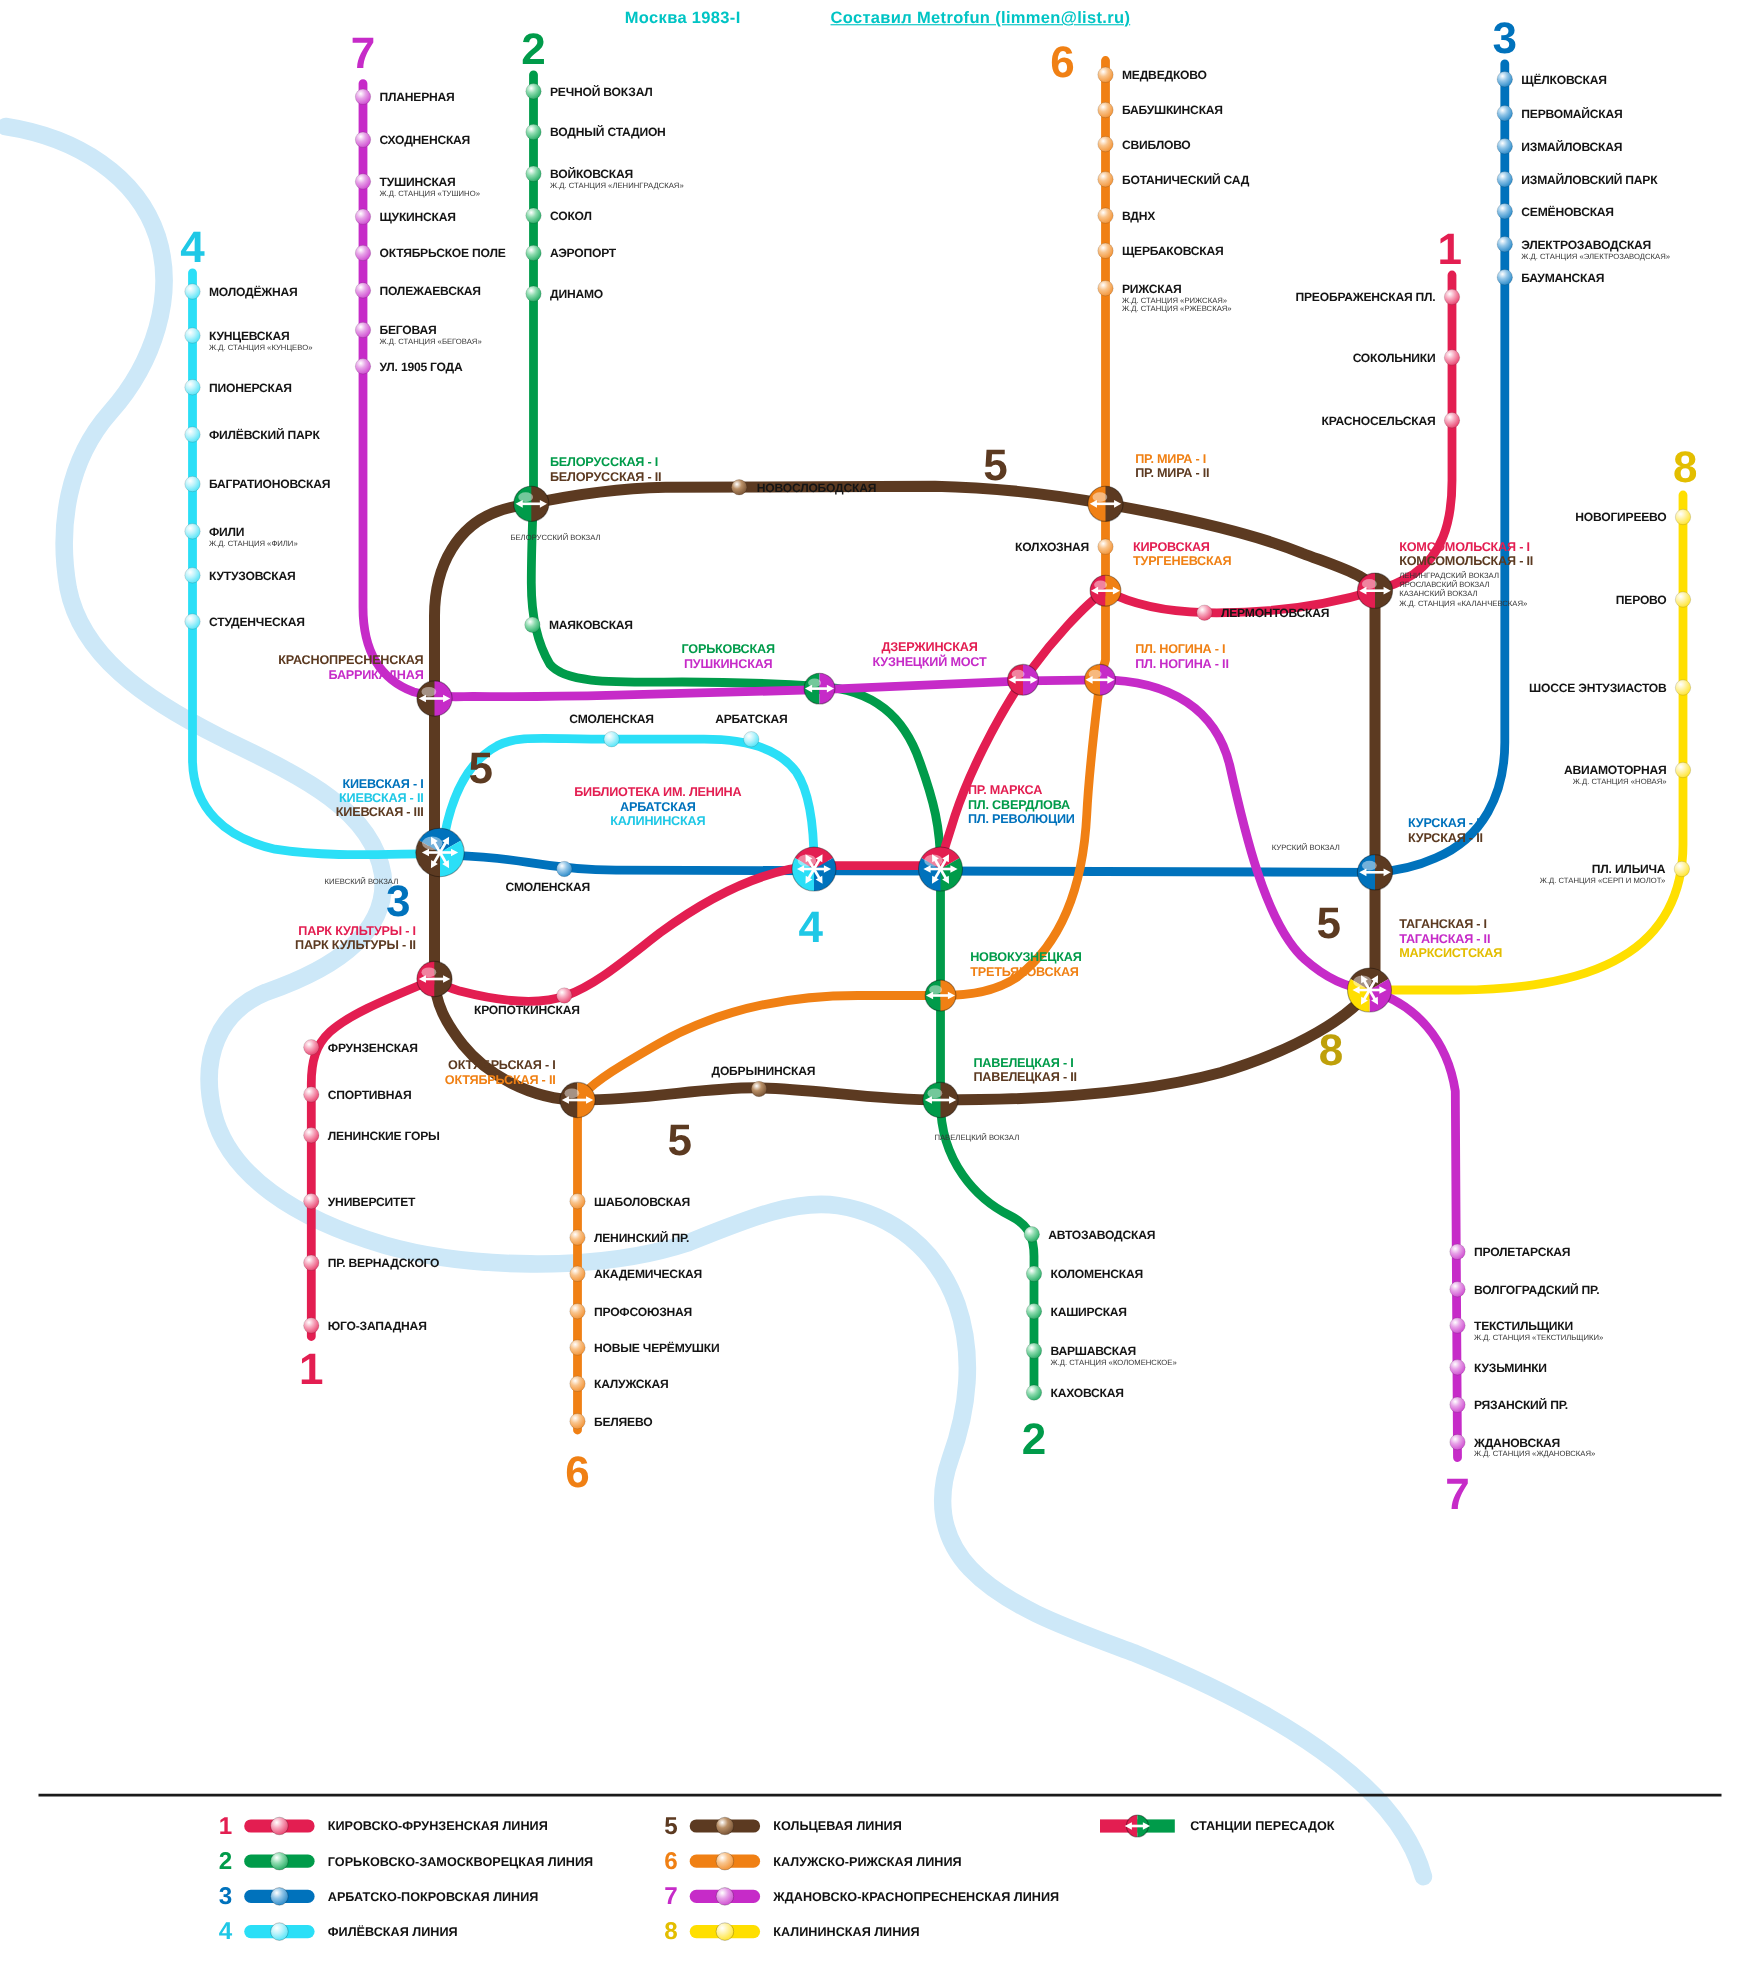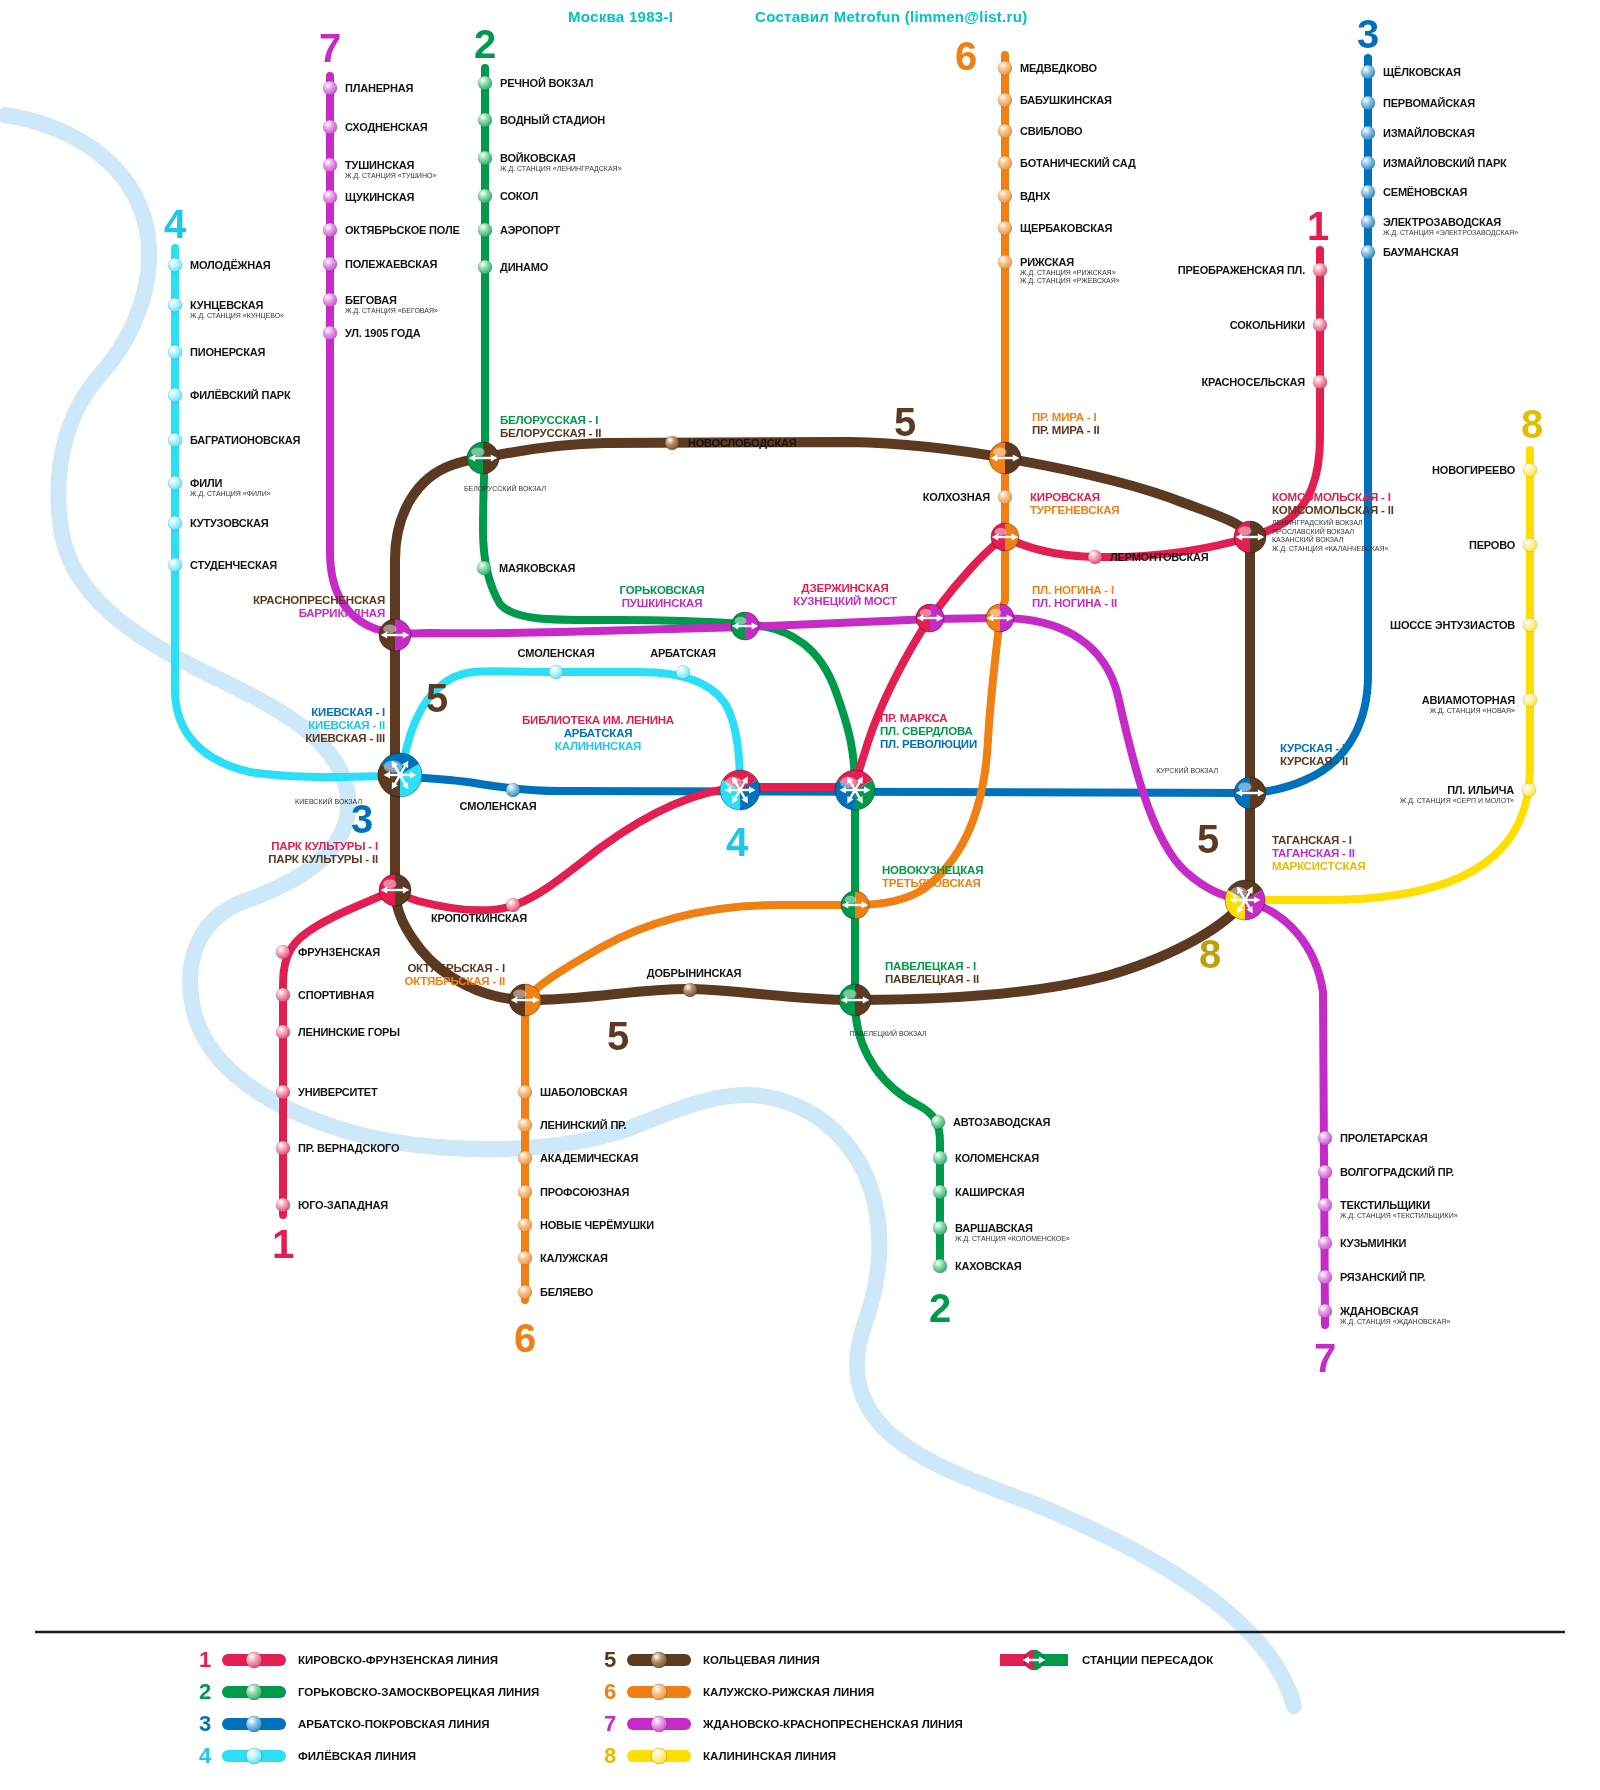--- a/index.html
+++ b/index.html
@@ -1,21 +1,21 @@
 <!DOCTYPE html>
 <html><head>
 <meta charset="utf-8">
 <style>
   html,body{margin:0;padding:0;background:#ffffff;}
   .stage{position:relative;width:1600px;height:1790px;background:#fff;overflow:hidden;
          font-family:"Liberation Sans",sans-serif;}
   .titlebar{position:absolute;left:0;top:0;width:100%;height:40px;z-index:2;pointer-events:none;}
   .titlebar span{position:absolute;top:8px;font-size:15px;font-weight:bold;color:#00C4C4;letter-spacing:.3px;white-space:nowrap;}
   #t-left{left:522px;margin-left:46px;}
-  #t-right{left:755px;}
+  #t-right{left:755px;text-decoration:underline;}
   svg{position:absolute;left:0;top:0;z-index:1;}
   text{font-family:"Liberation Sans",sans-serif;}
   .st-label{font-size:11px;font-weight:bold;fill:#141414;letter-spacing:-0.2px;}
   .st-sub{font-size:7px;fill:#333;}
   .hub-label{font-size:11.5px;font-weight:bold;letter-spacing:-0.2px;}
   .digit{font-size:40px;font-weight:bold;}
   .legend-digit{font-size:22px;font-weight:bold;}
   .legend-label{font-size:11.5px;font-weight:bold;fill:#111;}
 </style>
 </head>

